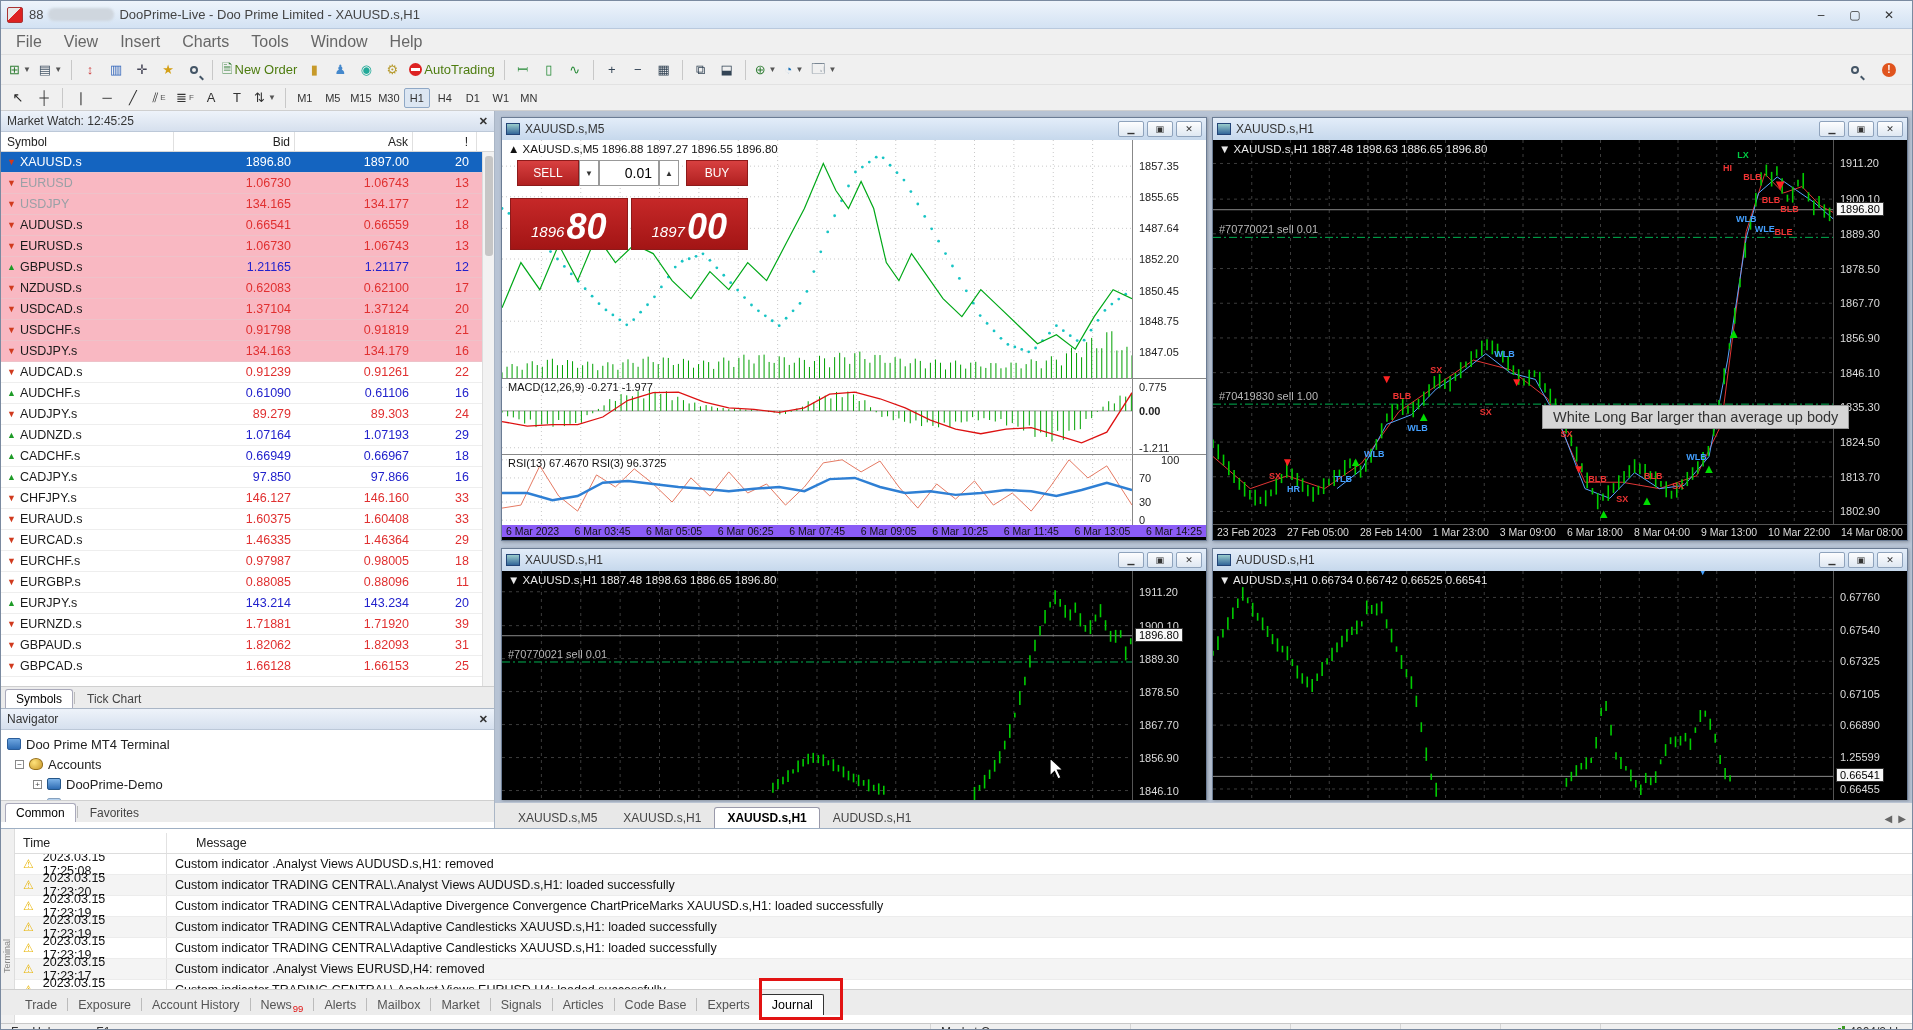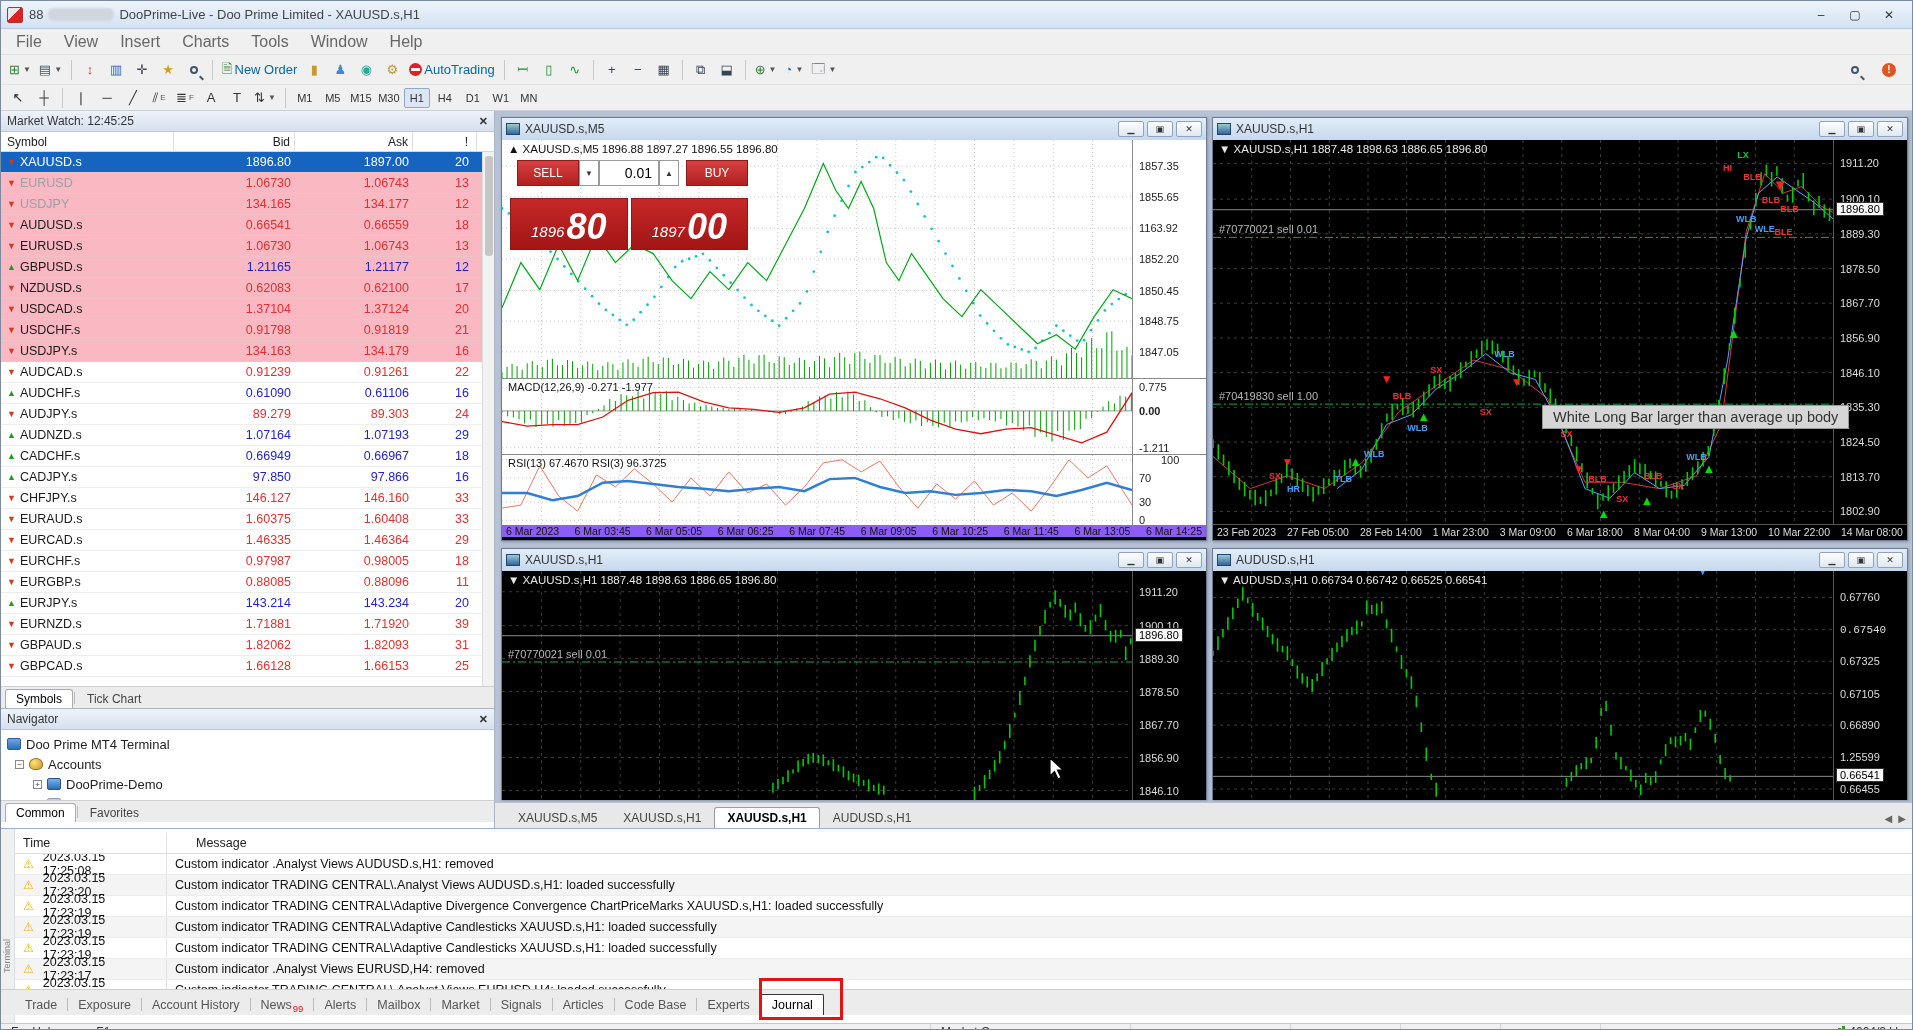--- a/index.html
+++ b/index.html
@@ -14,21 +14,21 @@
   .win-btn{width:34px;height:20px;display:flex;align-items:center;justify-content:center;font-size:12px;color:#333;border:1px solid transparent;}
   
   .menubar{position:absolute;left:0;top:28px;width:100%;height:26px;background:#f0f0f0;display:flex;align-items:center;padding-left:4px;border-bottom:1px solid #e0e0e0;}
   .menu-item{font-size:16px;color:#666;padding:3px 11px;}
   
   .toolbar{position:absolute;left:0;width:100%;background:#f0f0f0;display:flex;align-items:center;padding-left:4px;}
   .tb1{top:54px;height:30px;border-bottom:1px solid #e2e2e2;}
   .tb2{top:84px;height:26px;border-bottom:1px solid #cfcfcf;}
   .tbtn{height:22px;min-width:24px;display:flex;align-items:center;justify-content:center;font-size:13px;margin:0 1px;border:1px solid transparent;border-radius:2px;padding:0 2px;gap:2px;}
   .tsep{width:1px;height:20px;background:#c8c8c8;margin:0 5px;}
-  .tlabel{font-size:13px;color:#0369a1;}
+  .tlabel{font-size:13px;color:#4d7c0f;}
   .dd{font-size:8px;color:#555;margin-left:1px;}
   .tf-btn{height:20px;min-width:26px;display:flex;align-items:center;justify-content:center;font-size:11px;color:#333;margin:0 1px;border:1px solid transparent;border-radius:2px;}
   .tf-btn.active{background:#dce6f2;border:1px solid #8fa8c6;}
   .mag{width:8px;height:8px;border:2px solid #456;border-radius:50%;position:relative;display:inline-block;}
   .mag:after{content:"";position:absolute;width:5px;height:2px;background:#456;transform:rotate(45deg);left:7px;top:9px;}
   .stop{width:13px;height:13px;background:#d22;border-radius:50%;position:relative;display:inline-block;}
   .stop:after{content:"";position:absolute;left:2px;top:5px;width:9px;height:3px;background:#fff;}
   .info-circ{width:14px;height:14px;background:#e0541e;border-radius:50%;color:#fff;font-size:10px;font-weight:bold;display:flex;align-items:center;justify-content:center;}
   .tb-right{margin-left:auto;display:flex;align-items:center;gap:8px;padding-right:10px;}
   
@@ -837,21 +837,21 @@
               <circle cx="595.9799999999993" cy="180.3030303030297" r="1.4" fill="#17c4c4"></circle>
               <circle cx="602.9099999999993" cy="170.38636363636388" r="1.4" fill="#17c4c4"></circle>
               <circle cx="609.8399999999992" cy="164.07575757575538" r="1.4" fill="#17c4c4"></circle>
               <circle cx="616.7699999999992" cy="159.1174242424245" r="1.4" fill="#17c4c4"></circle>
               <circle cx="623.6999999999992" cy="154.15909090908957" r="1.4" fill="#17c4c4"></circle>
               <polyline points="0,167.6818181818168 18.9,122.60606060605936 37.8,149.6515151515138 56.699999999999996,104.5757575757564 75.6,140.63636363636232 94.5,95.56060606060491 113.39999999999999,122.60606060605936 132.29999999999998,104.5757575757564 151.2,113.59090909090789 170.10000000000002,140.63636363636232 189,158.66666666666532 207.9,131.62121212121085 226.79999999999998,149.6515151515138 245.70000000000002,122.60606060605936 264.59999999999997,140.63636363636232 283.5,104.5757575757564 302.4,68.51515151515046 321.3,23.43939393939304 333.90000000000003,50.48484848484749 346.5,68.51515151515046 359.09999999999997,41.46969696969601 371.7,68.51515151515046 384.3,122.60606060605936 396.9,140.63636363636232 409.5,113.59090909090789 422.1,131.62121212121085 441,158.66666666666532 459.9,176.69696969696827 478.8,149.6515151515138 497.70000000000005,167.6818181818168 516.6,185.71212121211974 535.5,203.74242424242271 554.4,194.72727272727124 573.3000000000001,209.1515151515128 592.1999999999999,176.69696969696827 611.1,149.6515151515138 630,158.66666666666532" fill="none" stroke="#00a818" stroke-width="1.2"></polyline>
             </svg>
             <div class="scale light" style="width: 74px; height: 238px;">
               <span class="slabel" style="top: 20.1439px;">1857.35</span>
               <span class="slabel" style="top: 50.7955px;">1855.65</span>
-              <span class="slabel" style="top: 82.3485px;">1163.92</span>
+              <span class="slabel" style="top: 82.3485px;">1487.64</span>
               <span class="slabel" style="top: 113px;">1852.20</span>
               <span class="slabel" style="top: 144.553px;">1850.45</span>
               <span class="slabel" style="top: 175.205px;">1848.75</span>
               <span class="slabel" style="top: 205.856px;">1847.05</span>
             </div>
           </div>
           <div class="pane-row" style="height: 76px; border-top: 1px solid rgb(136, 136, 136);">
             <svg width="630" height="76" class="pane-svg">
               <rect x="0" y="0" width="630" height="76" fill="#fff"></rect>
               <line x1="39.375" y1="0" x2="39.375" y2="76" stroke="#c9c9c9" stroke-dasharray="1,3" stroke-width="1"></line>
@@ -1514,21 +1514,21 @@
               <line x1="492.27999999999946" y1="139.61944989660847" x2="492.27999999999946" y2="145.74978087261982" stroke="#00cc00" stroke-width="1.6"></line>
               <line x1="497.2399999999995" y1="147.6607544020794" x2="497.2399999999995" y2="158.84693790560866" stroke="#00cc00" stroke-width="1.6"></line>
               <line x1="502.1999999999995" y1="162.8192086421943" x2="502.1999999999995" y2="171.87309905010787" stroke="#00cc00" stroke-width="1.6"></line>
               <line x1="507.1599999999995" y1="183.90714518618287" x2="507.1599999999995" y2="193.06208558304215" stroke="#00cc00" stroke-width="1.6"></line>
               <line x1="512.1199999999994" y1="197.01321275475408" x2="512.1199999999994" y2="208.1406333990883" stroke="#00cc00" stroke-width="1.6"></line>
               <line x1="517.0799999999995" y1="204.14637302961813" x2="517.0799999999995" y2="210.40234491909888" stroke="#00cc00" stroke-width="1.6"></line>
               <text x="489.8" y="4.403846153845652" fill="#44a0ff" font-size="10" font-weight="bold" text-anchor="middle">▼</text>
             </svg>
             <div class="scale dark" style="width: 74px; height: 229px;">
               <span class="slabel" style="top: 20.4231px;">0.67760</span>
-              <span class="slabel" style="top: 52.7179px; font-family: Liberation Mono, monospace;">0.67540</span>
+              <span class="slabel" style="top: 52.7179px;">0.67540</span>
               <span class="slabel" style="top: 84.2788px;">0.67325</span>
               <span class="slabel" style="top: 116.574px;">0.67105</span>
               <span class="slabel" style="top: 148.135px;">0.66890</span>
               <span class="slabel" style="top: 180.429px;">1.25599</span>
               <span class="slabel" style="top: 211.99px;">0.66455</span>
               <span class="slabel cur" style="top: 197.366px;">0.66541</span>
             </div>
           </div>
           <div class="ohlc dark">▼ AUDUSD.s,H1  0.66734 0.66742 0.66525 0.66541</div>
         </div>

